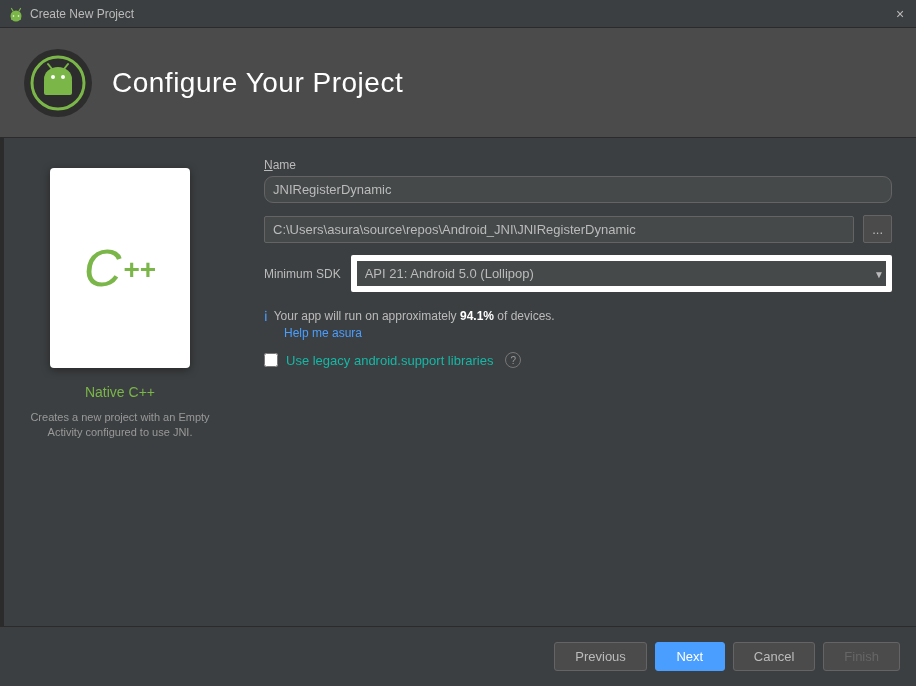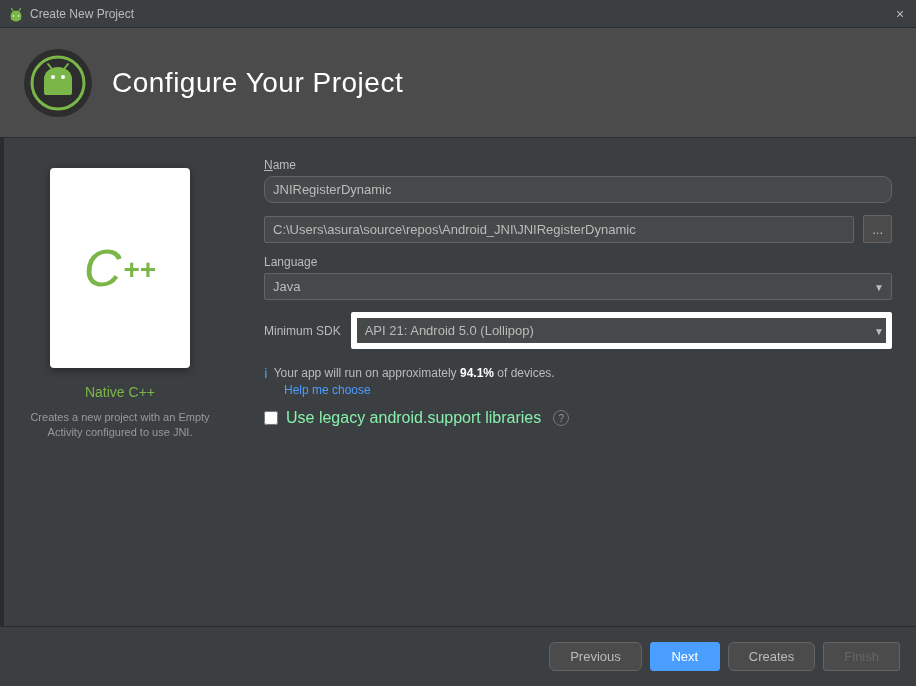--- a/index.html
+++ b/index.html
@@ -301,22 +301,22 @@
       align-items: center;
       gap: 8px;
     }
     .checkbox-input {
       width: 14px;
       height: 14px;
       cursor: pointer;
       accent-color: #4a9eff;
     }
     .checkbox-label {
-      font-size: 16px;
-      color: #86efac;
+      font-size: 13px;
+      color: #14b8a6;
     }
     .help-circle {
       width: 16px;
       height: 16px;
       border: 1px solid #777;
       border-radius: 50%;
       display: inline-flex;
       align-items: center;
       justify-content: center;
       font-size: 10px;
@@ -343,21 +343,20 @@
       font-size: 13px;
       cursor: pointer;
       border: 1px solid transparent;
       min-width: 70px;
       text-align: center;
     }
     .btn-default {
       background: #4b4b4b;
       border-color: #646464;
       color: #bbbbbb;
-      border-radius: 6px;
     }
     .btn-primary {
       background: #4a9eff;
       border-color: #4a9eff;
       color: #ffffff;
       font-weight: 500;
     }
     .btn-disabled {
       background: #4b4b4b;
       border-color: #646464;
@@ -424,29 +423,20 @@
     </div>
 
 
     <div class="field-group">
       <div class="save-location-row">
         <input class="save-location-input" type="text" value="C:\Users\asura\source\repos\Android_JNI\JNIRegisterDynamic" style="">
         <button class="browse-btn">...</button>
       </div>
     </div>
 
-    <div class="field-group">
-      <label class="field-label">Language</label>
-      <div class="select-wrapper">
-        <select class="select-field">
-          <option>Java</option>
-          <option>Kotlin</option>
-        </select>
-      </div>
-    </div>
 
     <div class="sdk-row">
       <label class="sdk-label">Minimum SDK</label>
       <div class="sdk-select-wrapper">
         <select class="sdk-select">
           <option>API 21: Android 5.0 (Lollipop)</option>
           <option>API 23: Android 6.0 (Marshmallow)</option>
           <option>API 26: Android 8.0 (Oreo)</option>
           <option>API 28: Android 9.0 (Pie)</option>
           <option>API 30: Android 11.0</option>
@@ -454,30 +444,30 @@
       </div>
     </div>
 
     <div>
       <div class="info-row">
         <span class="info-icon">ℹ</span>
         <span class="info-text">
           <span>Your app will run on approximately </span><strong>94.1%</strong><span> of devices.</span>
         </span>
       </div>
-      <a class="help-link">Help me choose</a>
+      <a class="help-link">Help me asura</a>
     </div>
 
     <div class="checkbox-row">
       <input type="checkbox" class="checkbox-input" style="">
       <span class="checkbox-label">Use legacy android.support libraries</span>
       <span class="help-circle">?</span>
     </div>
 
   </div>
 </div>
 
 <div class="footer">
   <button class="btn btn-default">Previous</button>
   <button class="btn btn-primary">Next</button>
-  <button class="btn btn-default">Creates</button>
+  <button class="btn btn-default">Cancel</button>
   <button class="btn btn-disabled">Finish</button>
 </div>
 
 </body></html>

